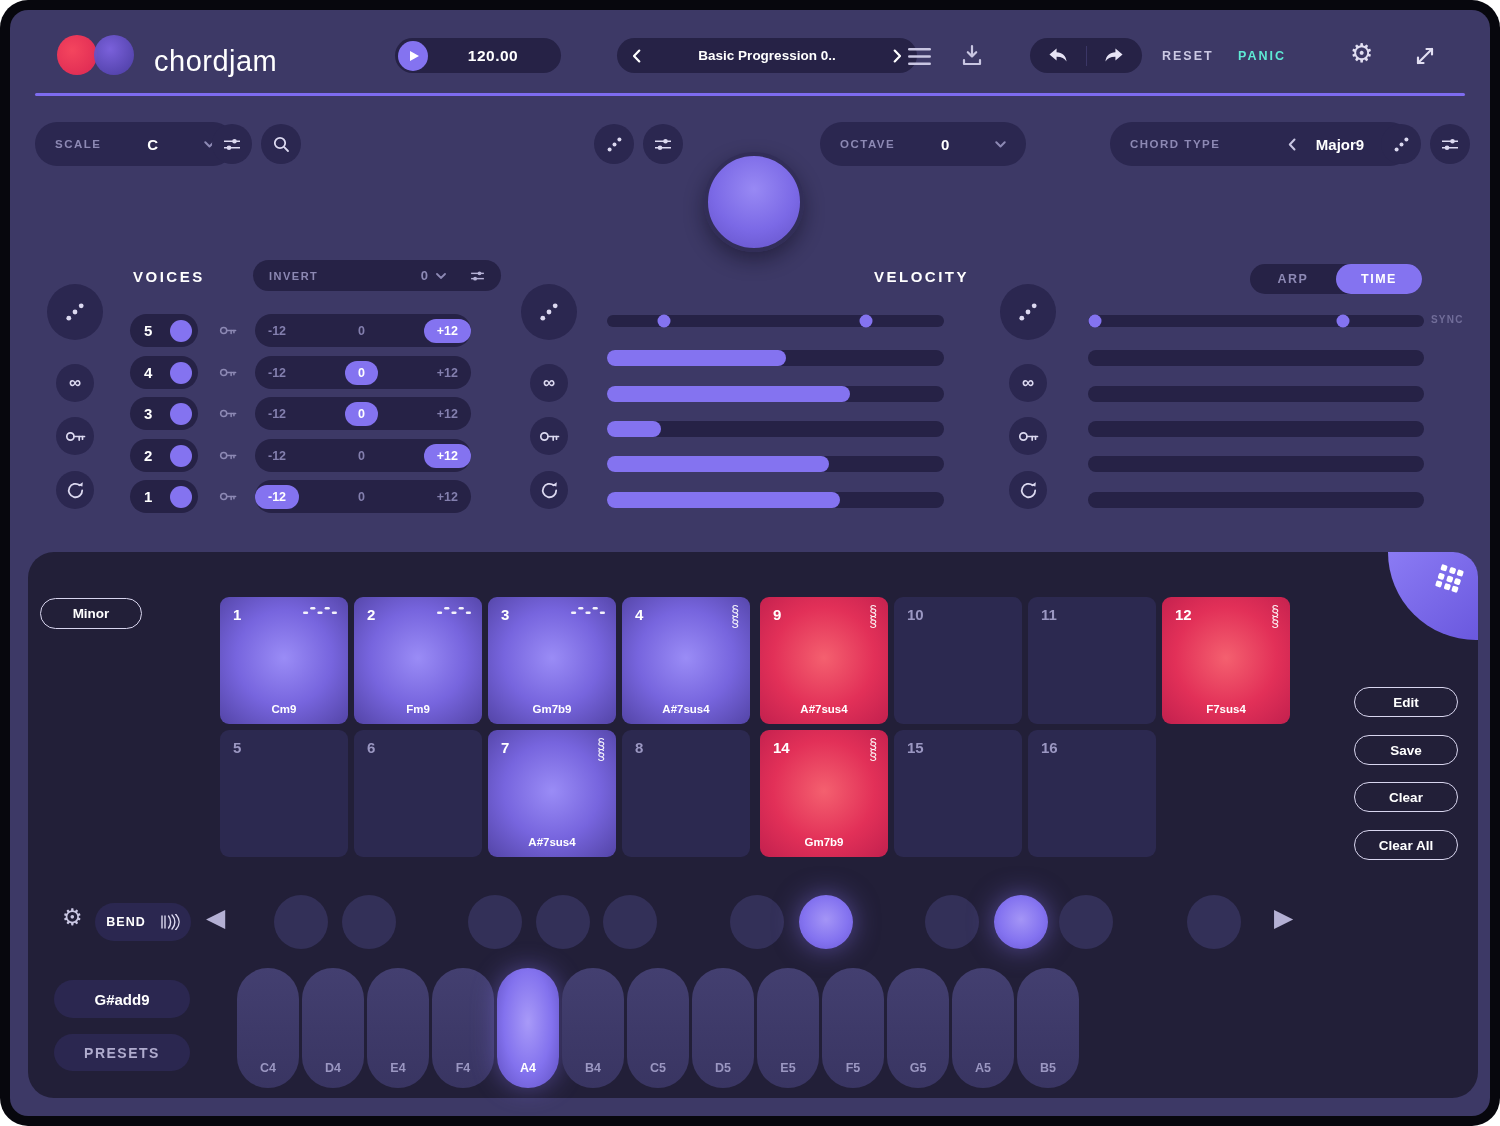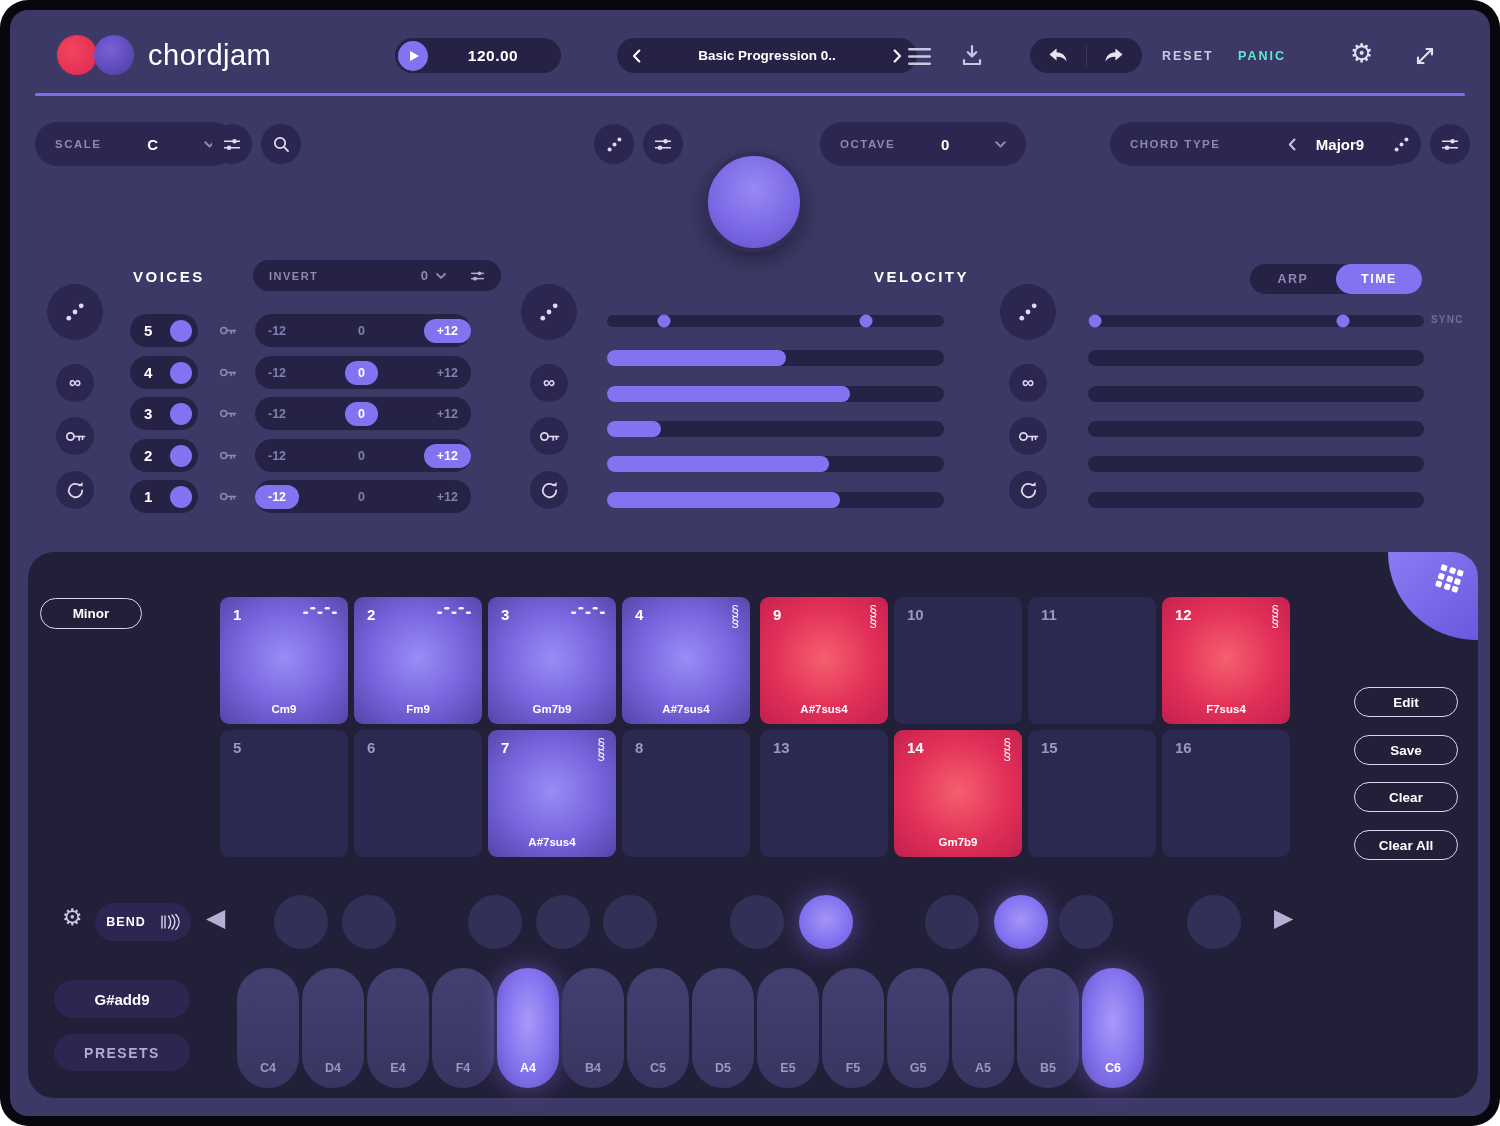--- a/index.html
+++ b/index.html
@@ -48,21 +48,21 @@
   .bkey{position:absolute;top:343px;width:54px;height:54px;border-radius:50%;background:#333058;}
   .bkey.lit{background:radial-gradient(circle at 50% 45%,#A495F6 0%,#8473F0 55%,#6A58D4 100%);box-shadow:0 0 26px rgba(136,117,240,.5);}
   .gsq{width:6px;height:6px;background:#fff;border-radius:1.5px;}
 </style>
 </head>
 <body>
 
 <div class="frame">
 <div class="app">
 
-  <div class="abs" style="left:44px;top:22px;display:flex;align-items:center;gap:4px">
+  <div class="abs" style="left:44px;top:22px;display:flex;align-items:flex-end;gap:10px">
     <svg width="90" height="46" viewBox="0 0 90 46">
       <defs>
         <radialGradient id="lgp" cx="40%" cy="35%" r="85%">
               <stop offset="0%" stop-color="#7E63E2"></stop>
               <stop offset="100%" stop-color="#4C3DA6"></stop>
             </radialGradient>
         <radialGradient id="lgr" cx="38%" cy="38%" r="85%">
               <stop offset="0%" stop-color="#F4455E"></stop>
               <stop offset="100%" stop-color="#DC2752"></stop>
             </radialGradient>
@@ -638,25 +638,20 @@
         <button class="pad is-red">
               <span class="pnum">12</span>
               <span class="picon is-notes">
                 <span class="notes-ic">
                   <span>§</span>
                   <span>§</span>
                 </span>
               </span>
               <span class="pchord">F7sus4</span>
             </button>
-        <button class="pad is-off">
-              <span class="pnum">13</span>
-              <span class="picon"></span>
-              <span class="pchord"></span>
-            </button>
         <button class="pad is-red">
               <span class="pnum">14</span>
               <span class="picon is-notes">
                 <span class="notes-ic">
                   <span>§</span>
                   <span>§</span>
                 </span>
               </span>
               <span class="pchord">Gm7b9</span>
             </button>
@@ -740,23 +735,20 @@
           </button>
       <button class="wkey">
             <span class="klabel">G5</span>
           </button>
       <button class="wkey">
             <span class="klabel">A5</span>
           </button>
       <button class="wkey">
             <span class="klabel">B5</span>
           </button>
-      <button class="wkey lit">
-            <span class="klabel">C6</span>
-          </button>
     </div>
 
     <div class="abs pill" style="left:26px;top:428px;width:136px;height:38px;justify-content:center;font-size:15px;font-weight:bold">G#add9</div>
     <button class="abs pill" style="left:26px;top:482px;width:136px;height:37px;justify-content:center;font-size:14px;font-weight:bold;letter-spacing:1.5px;color:#B0ACCE">PRESETS</button>
 
   </div>
 
 </div>
 </div>
 

